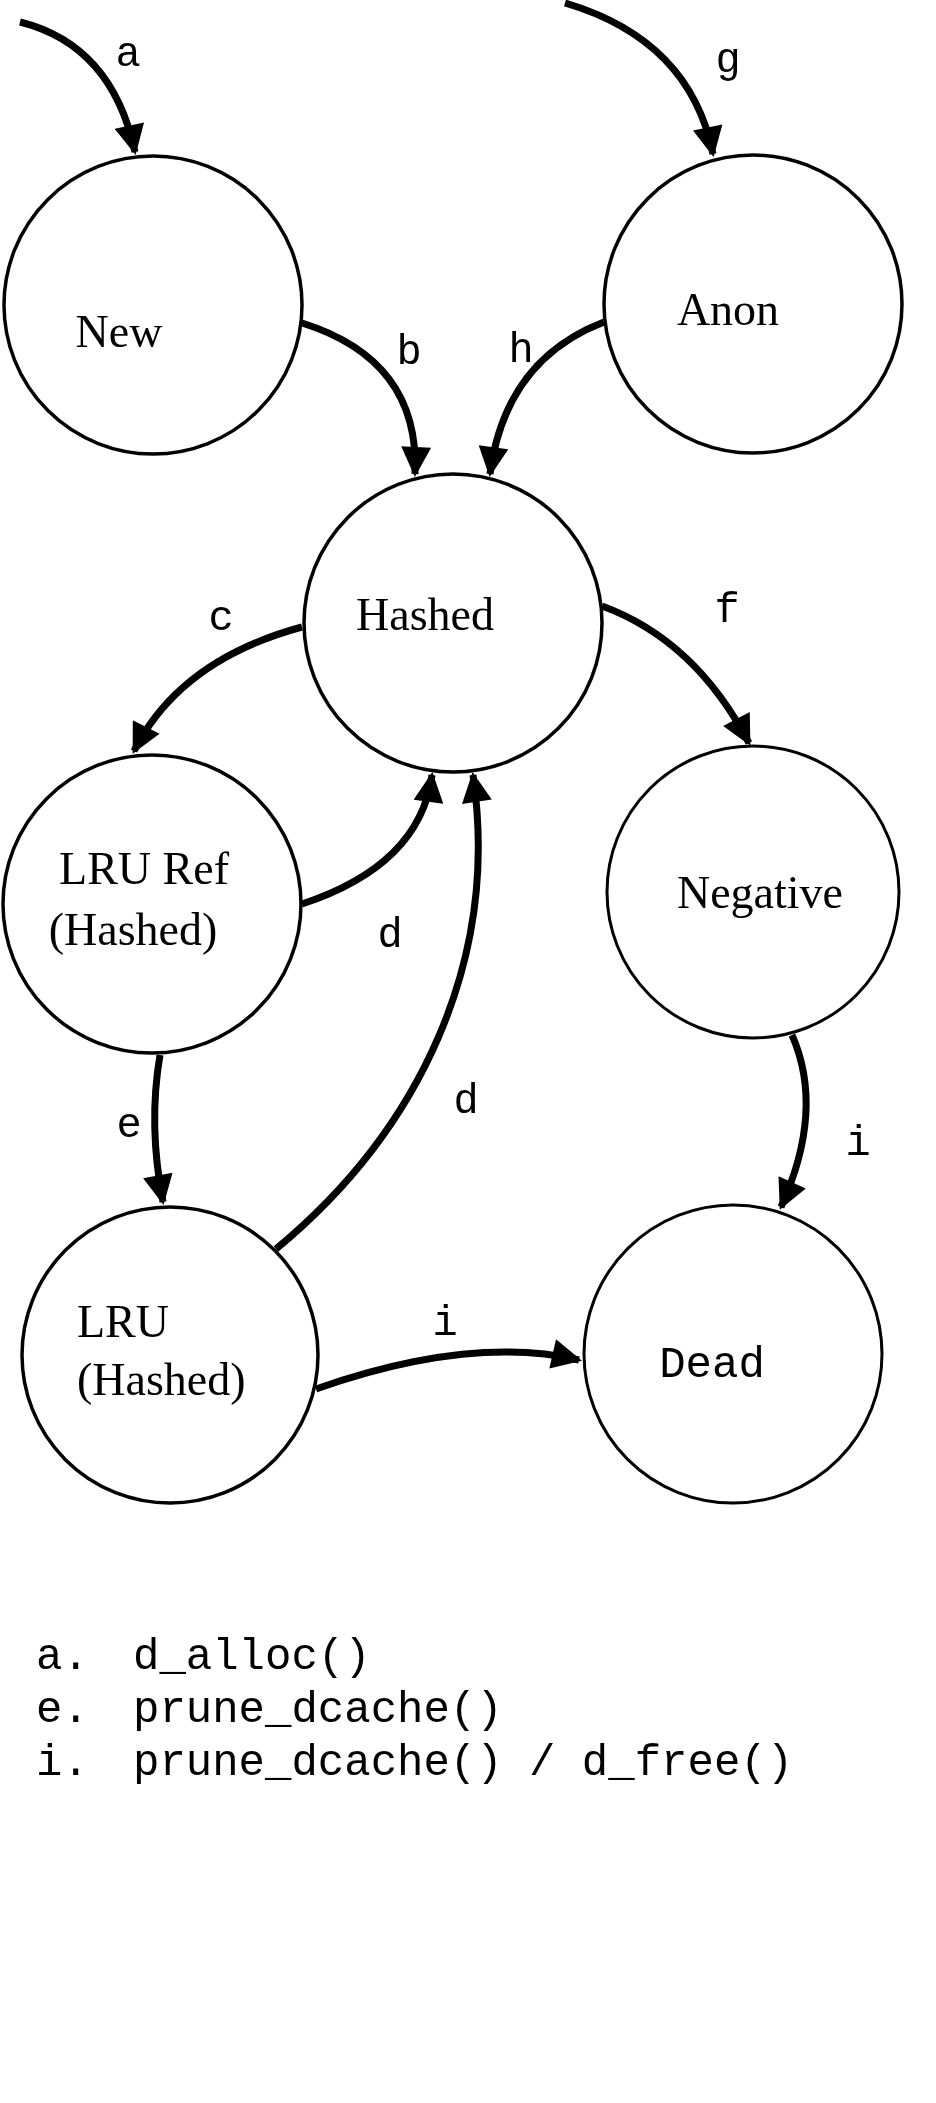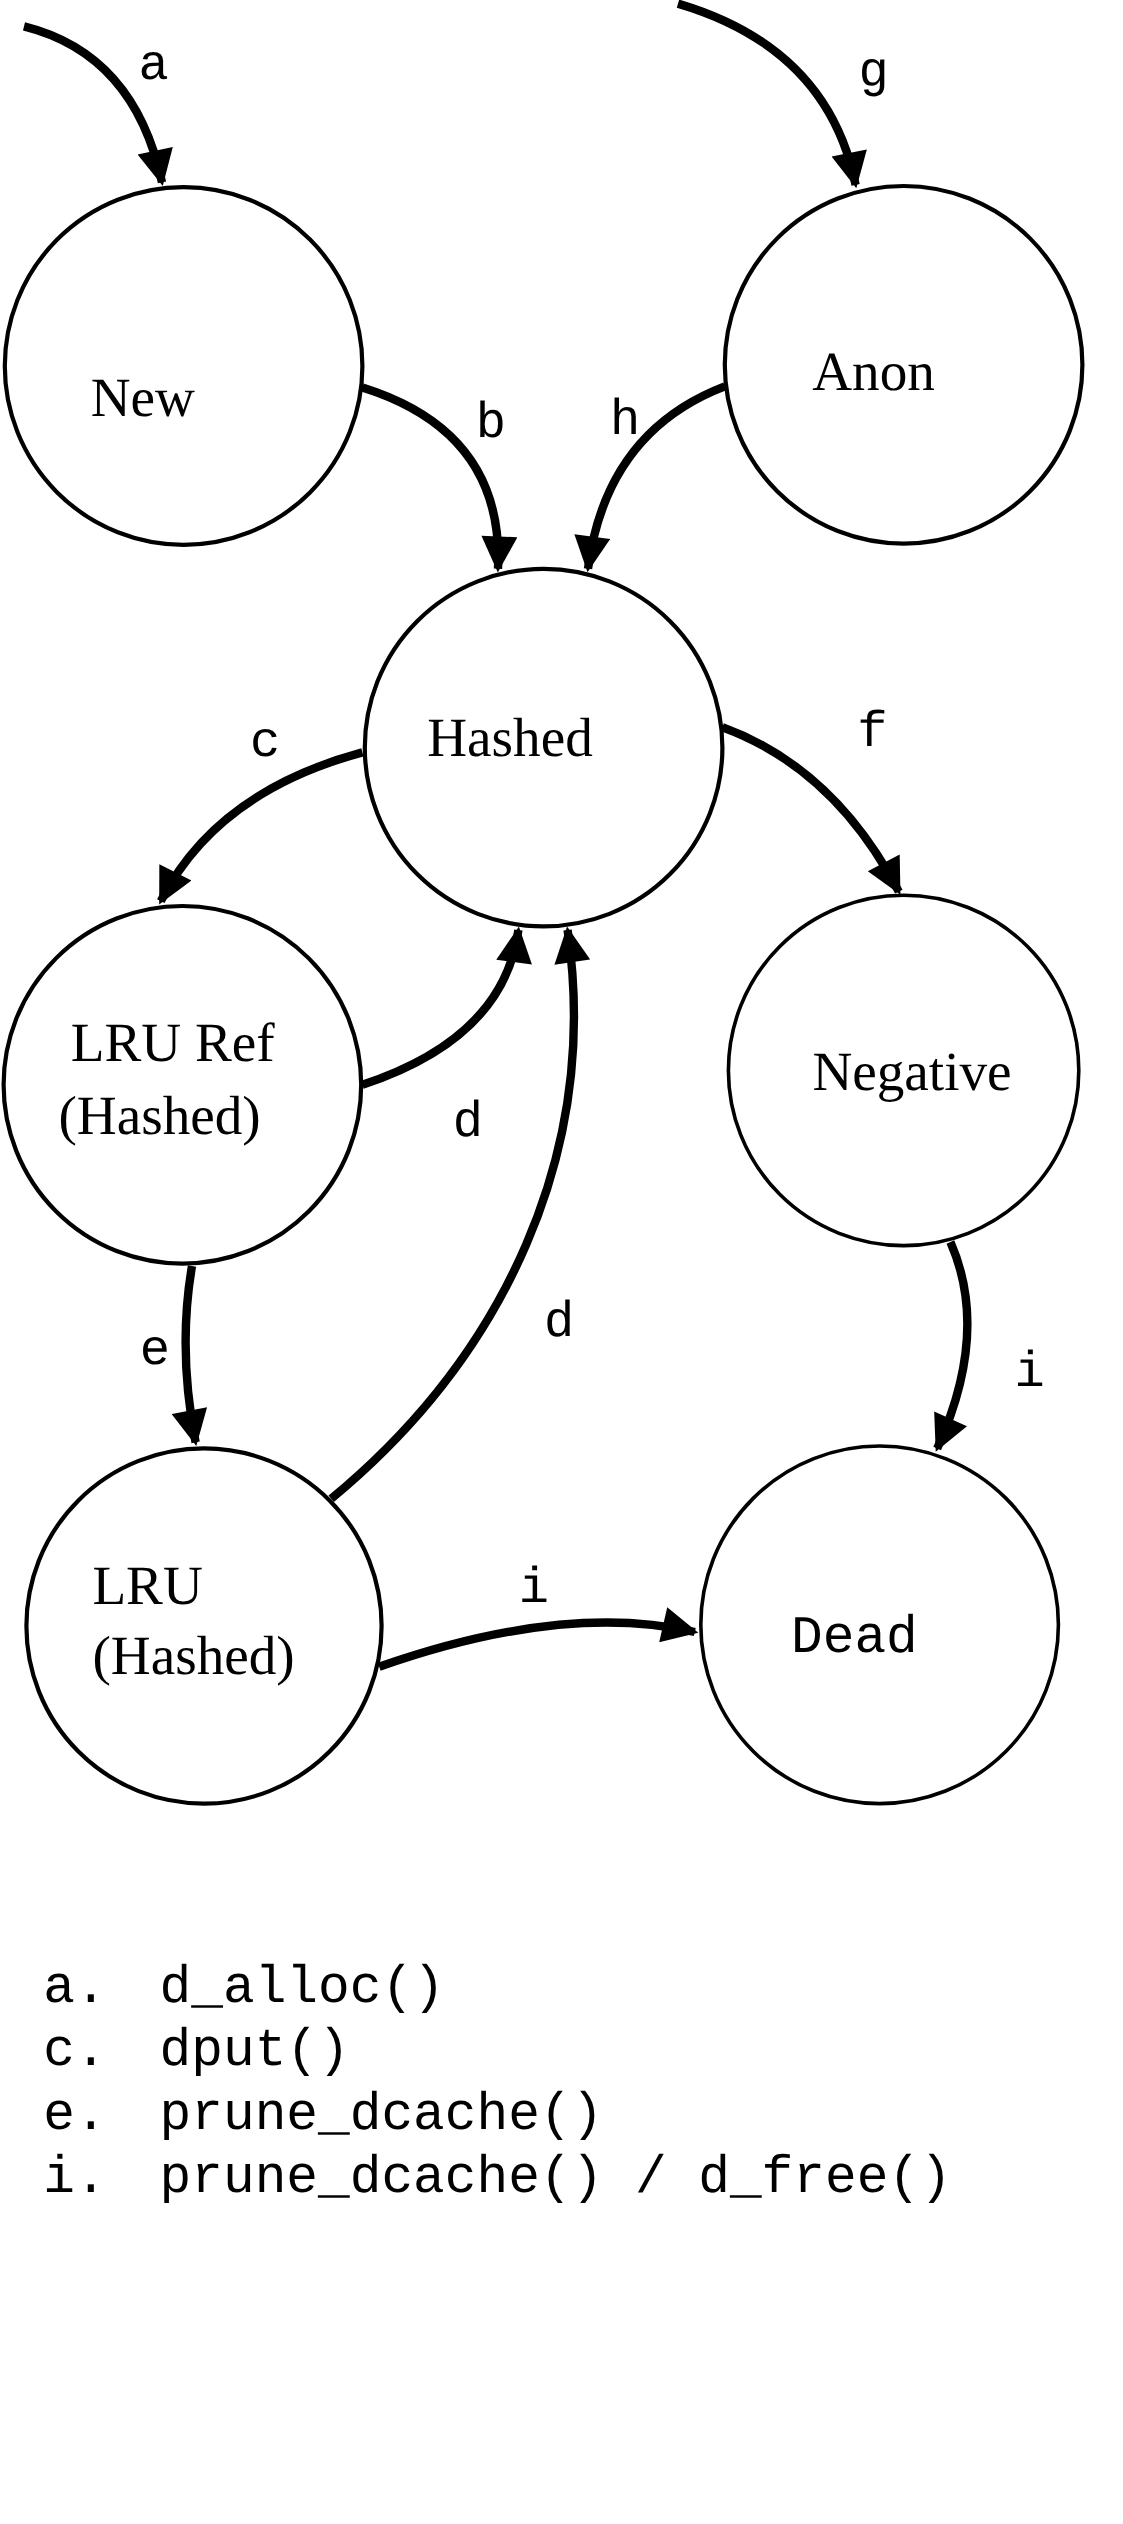--- a/index.html
+++ b/index.html
@@ -114,18 +114,17 @@
     <text class="edge-letter mid" x="727" y="622">f</text>
     <text class="edge-letter mid" x="390" y="947">d</text>
     <text class="edge-letter mid" x="466" y="1113">d</text>
     <text class="edge-letter mid" x="129" y="1137">e</text>
     <text class="edge-letter mid" x="858" y="1155">i</text>
     <text class="edge-letter mid" x="445" y="1335">i</text>
   </svg>
 
   <div id="legend">
     <div class="legend-row"><span class="legend-key">a.</span><span class="legend-desc">d_alloc()</span></div>
-    <div class="legend-row"><span class="legend-key">c.</span><span class="legend-desc">dput()</span></div>
     <div class="legend-row"><span class="legend-key">e.</span><span class="legend-desc">prune_dcache()</span></div>
     <div class="legend-row"><span class="legend-key">i.</span><span class="legend-desc">prune_dcache() / d_free()</span></div>
   </div>
 
 </div>
 
 </body></html>

